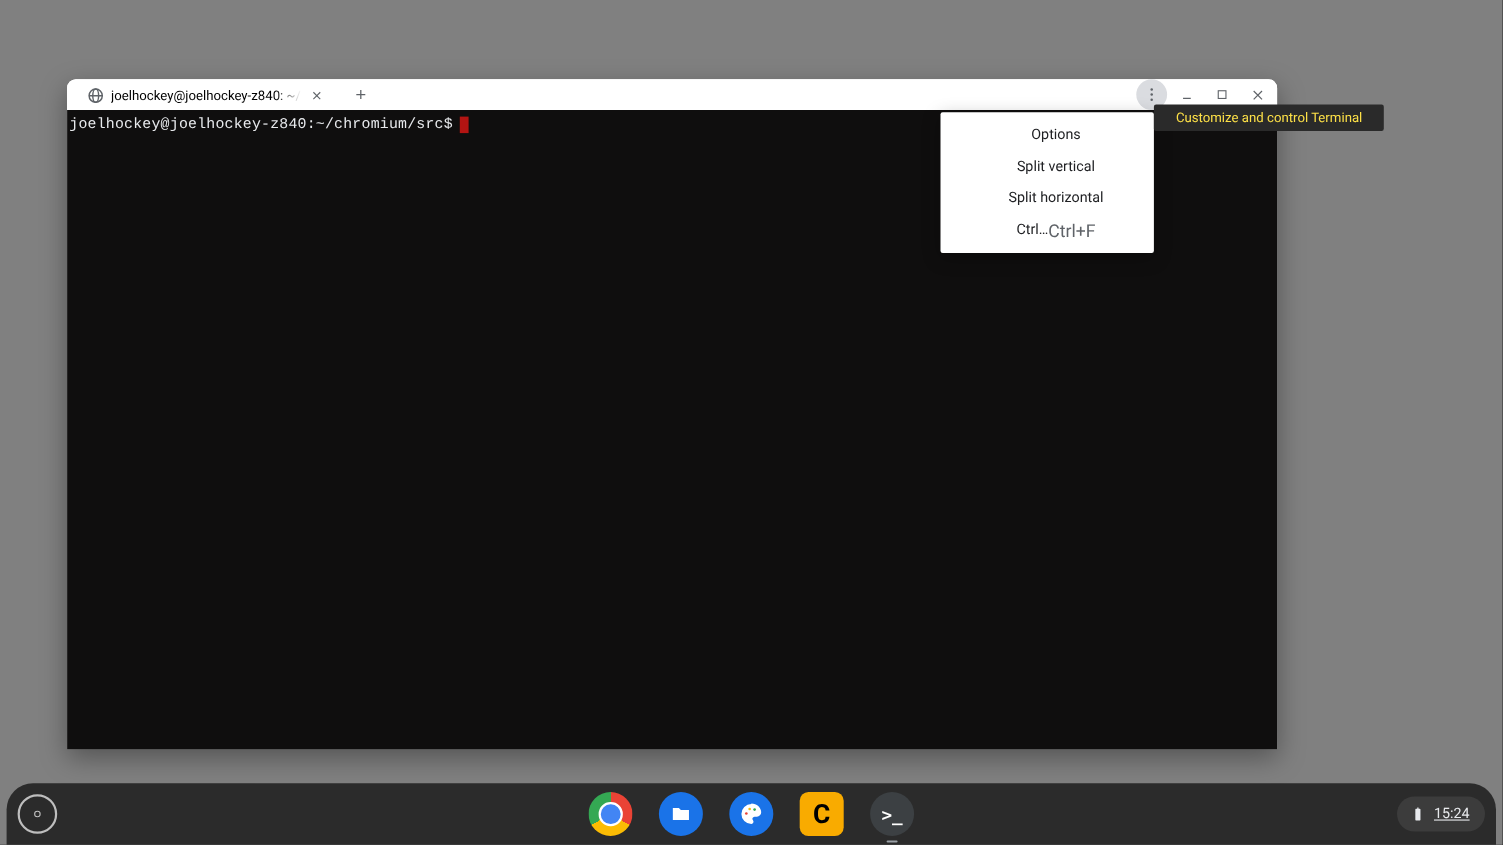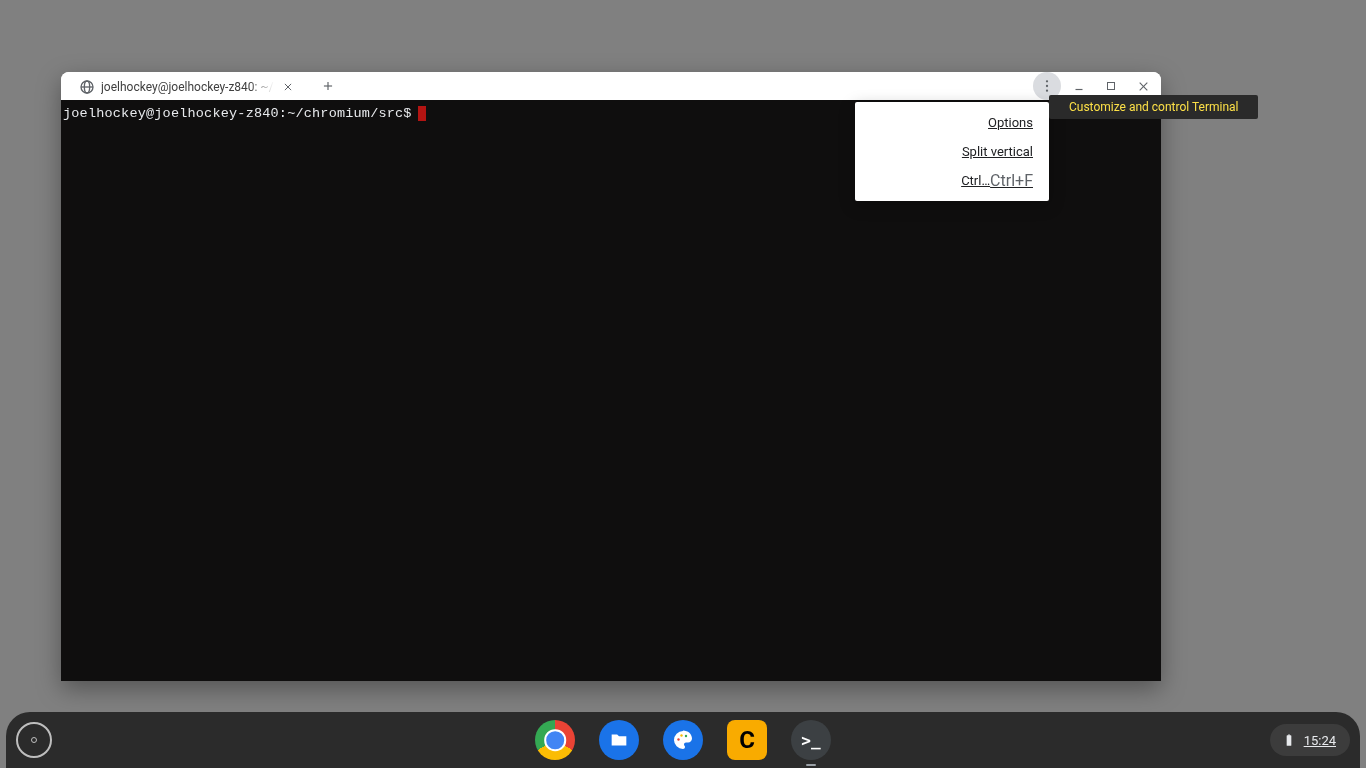--- a/index.html
+++ b/index.html
@@ -33,21 +33,21 @@
     .tab {
       display: flex;
       align-items: center;
       gap: 6px;
       padding: 4px 6px 4px 10px;
       height: 24px;
       margin-left: 8px;
       margin-top: 2px;
       max-width: 240px;
       font-size: 12px;
-      color: #404040;
+      color: #000000;
     }
     .tab-favicon {
       width: 16px; height: 16px;
       color: #5f6368;
       flex-shrink: 0;
     }
     .tab-title {
       white-space: nowrap;
       overflow: hidden;
       text-overflow: ellipsis;
@@ -116,28 +116,27 @@
       right: 112px;
       width: 194px;
       background: #fff;
       box-shadow: 0 4px 16px rgba(0,0,0,0.28);
       border-radius: 2px;
       padding: 6px 0;
       z-index: 10;
     }
     .menu-item {
       display:flex;
-      justify-content: flex-end;
+      justify-content: center;
       align-items:center;
       height: 29px;
       padding: 0 16px 0 32px;
       font-size: 13px;
       color: #202124;
       cursor: default;
-      text-decoration: underline;
     }
     .menu-item .shortcut {
       color: #5f6368;
       font-size: 16px;
     }
     .tooltip {
       position: absolute;
       left: 1049px;
       top: 95px;
       background: #2a2a2a;
@@ -265,20 +264,23 @@
   </div>
 
   <div class="menu">
     <div class="menu-item">
         <span>Options</span>
       </div>
     <div class="menu-item">
         <span>Split vertical</span>
       </div>
     <div class="menu-item">
+        <span>Split horizontal</span>
+      </div>
+    <div class="menu-item">
         <span>Ctrl…</span>
         <span class="shortcut">Ctrl+F</span>
       </div>
   </div>
 </div>
 
 <div class="tooltip">Customize and control Terminal</div>
 
 <div class="shelf">
   <div class="launcher">

